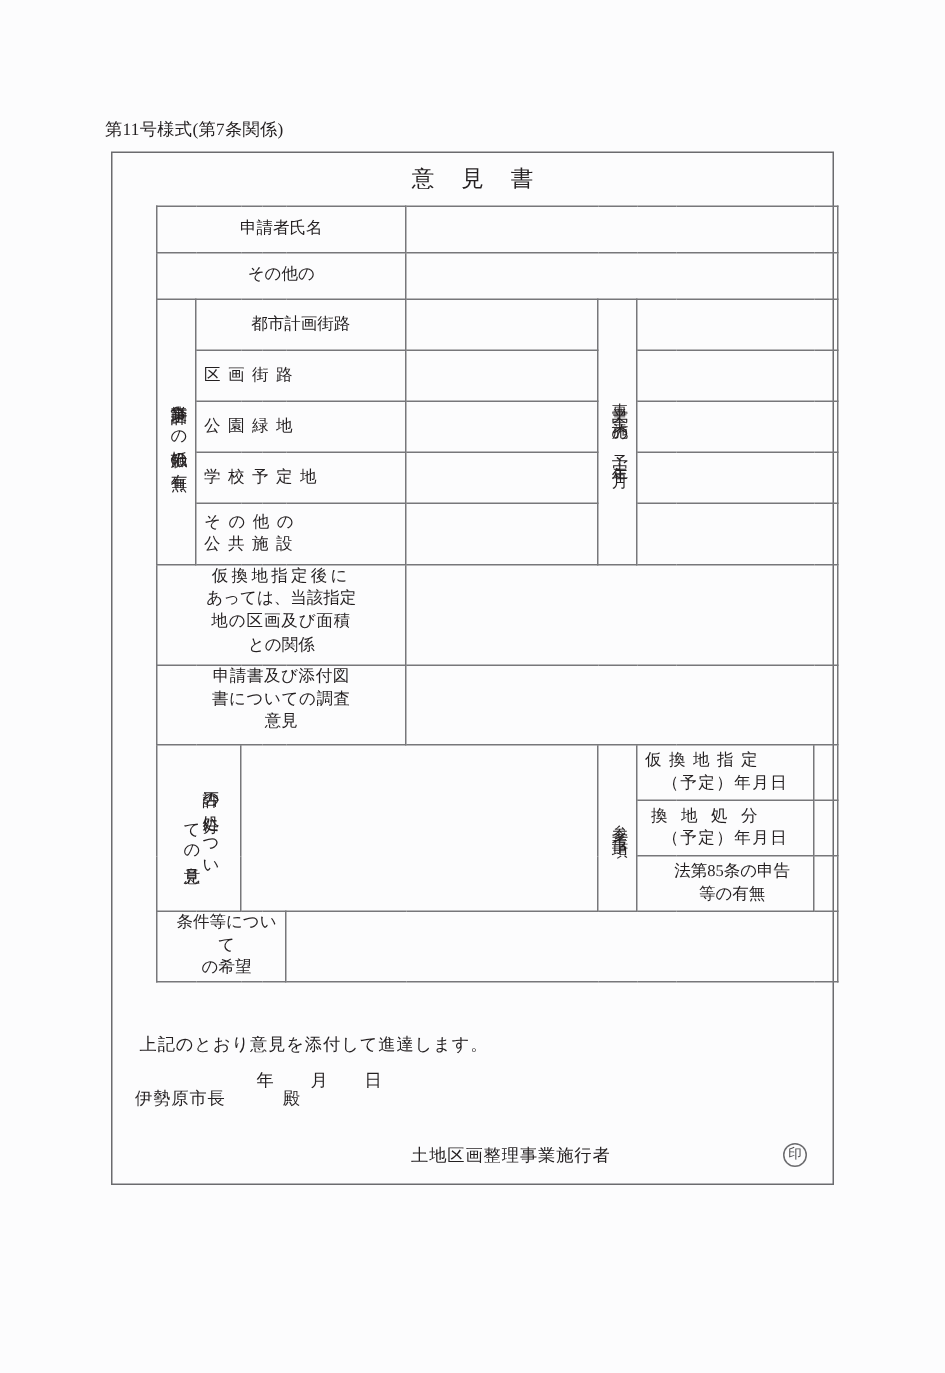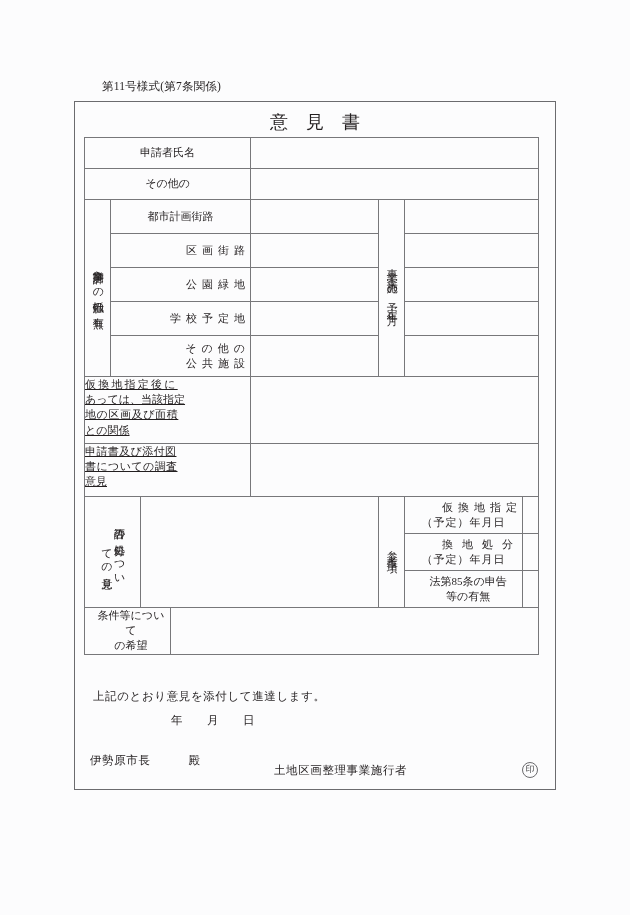--- a/index.html
+++ b/index.html
@@ -22,50 +22,49 @@
   }
 
   
   .form-no {
     position: absolute;
     left: 70px;
     top: 79px;
     font-size: 11.5px;
     letter-spacing: .2px;
     white-space: nowrap;
-    margin-left: 32px;
   }
 
   
   .outer-frame {
     position: absolute;
     left: 74px;
     top: 101px;
     width: 482px;
     height: 689px;
     border: 1px solid #6b6b6e;
     box-sizing: border-box;
   }
 
   
   .doc-title {
     position: absolute;
     left: 74px;
     top: 110px;
     width: 482px;
     text-align: center;
-    font-size: 18px;
+    font-size: 15px;
     letter-spacing: 18px;
     text-indent: 18px;
   }
 
   
   table.grid {
     position: absolute;
-    left: 84px;
+    left: 104px;
     top: 137px;
     width: 454px;
     border-collapse: collapse;
     table-layout: fixed;
   }
   table.grid td {
     border: 1px solid #77777a;
     padding: 0;
     vertical-align: middle;
     font-size: 11px;
@@ -76,30 +75,29 @@
     padding: 3px 6px;
     text-align: center;
     white-space: nowrap;
   }
   .lbl-left {
     padding: 4px 5px;
     text-align: center;
   }
   .lbl-sp {
     padding: 3px 6px;
-    text-align: right;
+    text-align: left;
     letter-spacing: 5px;
     text-indent: 5px;
     white-space: nowrap;
   }
   .lbl-wide {
     padding: 4px 4px;
-    text-align: left;
+    text-align: center;
     letter-spacing: 2.2px;
-    text-decoration: underline;
   }
 
   
   .vert {
     text-align: center;
     vertical-align: middle;
     padding: 4px 0;
   }
   .vert > span {
     display: inline-block;
@@ -146,21 +144,21 @@
     width: 482px;
   }
   .closing-line {
     position: absolute;
     font-size: 11.5px;
     white-space: nowrap;
   }
   .c-statement { left: 19px;  top: 0px; letter-spacing: .6px; }
   .c-date      { left: 97px;  top: 24px; }
   .c-date span { display: inline-block; width: 36px; text-align: left; }
-  .c-addressee { left: 16px;  top: 64px; letter-spacing: .6px; }
+  .c-addressee { left: 16px;  top: 36px; letter-spacing: .6px; }
   .c-addressee .honor { display: inline-block; margin-left: 38px; }
   .c-signer    { left: 200px; top: 74px; letter-spacing: .6px; }
   .c-seal      { left: 448px; top: 71px; font-size: 13px; }
 
   .seal-mark {
     display: inline-block;
     width: 14px;
     height: 14px;
     line-height: 13px;
     text-align: center;

